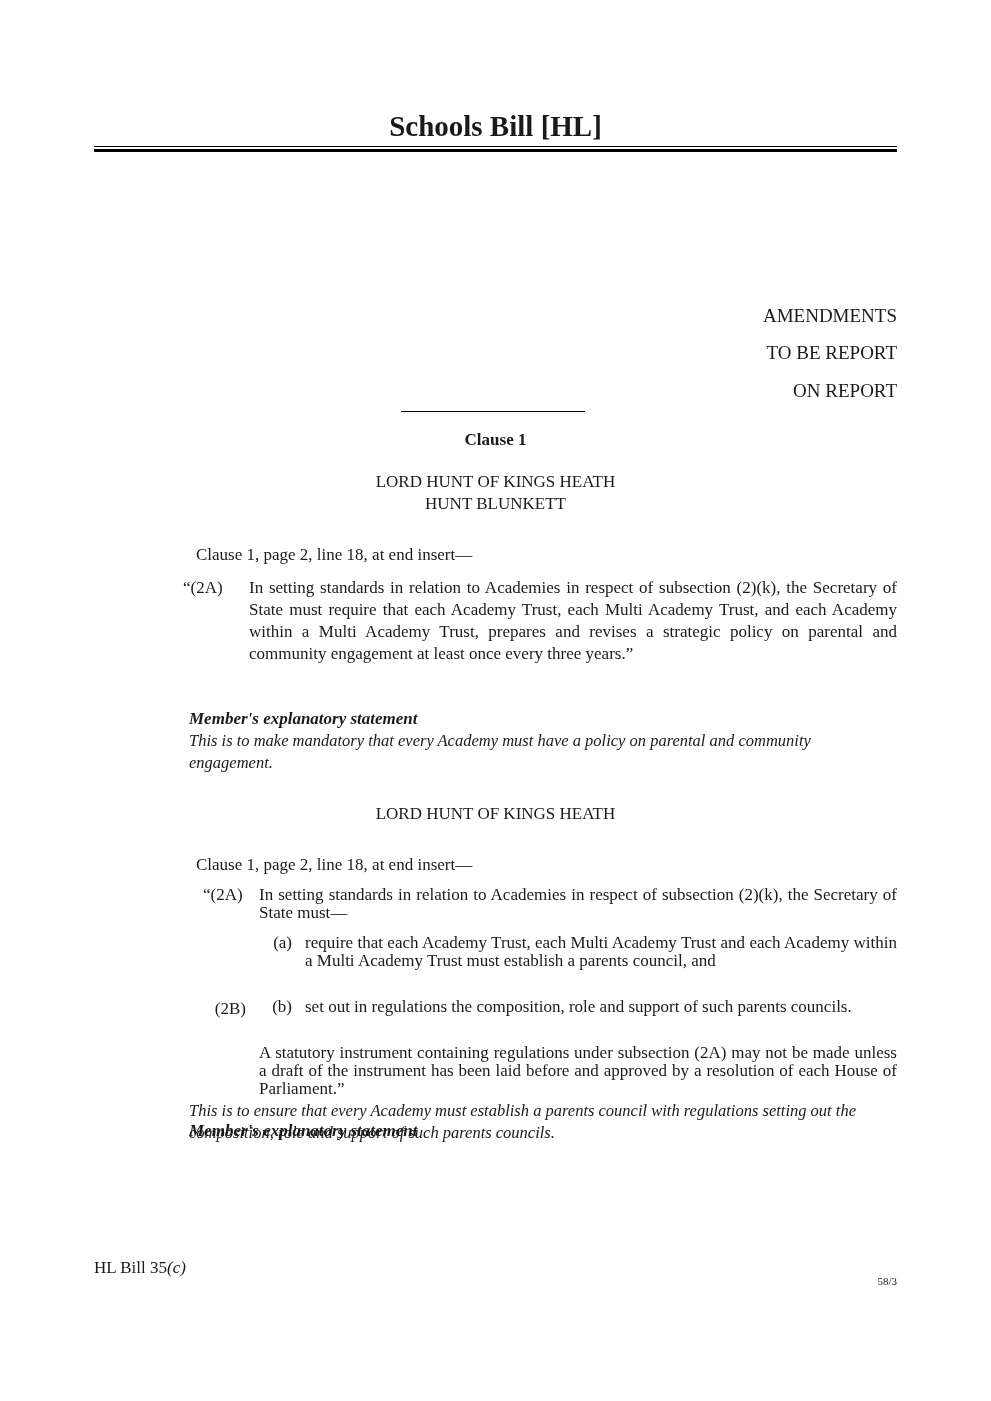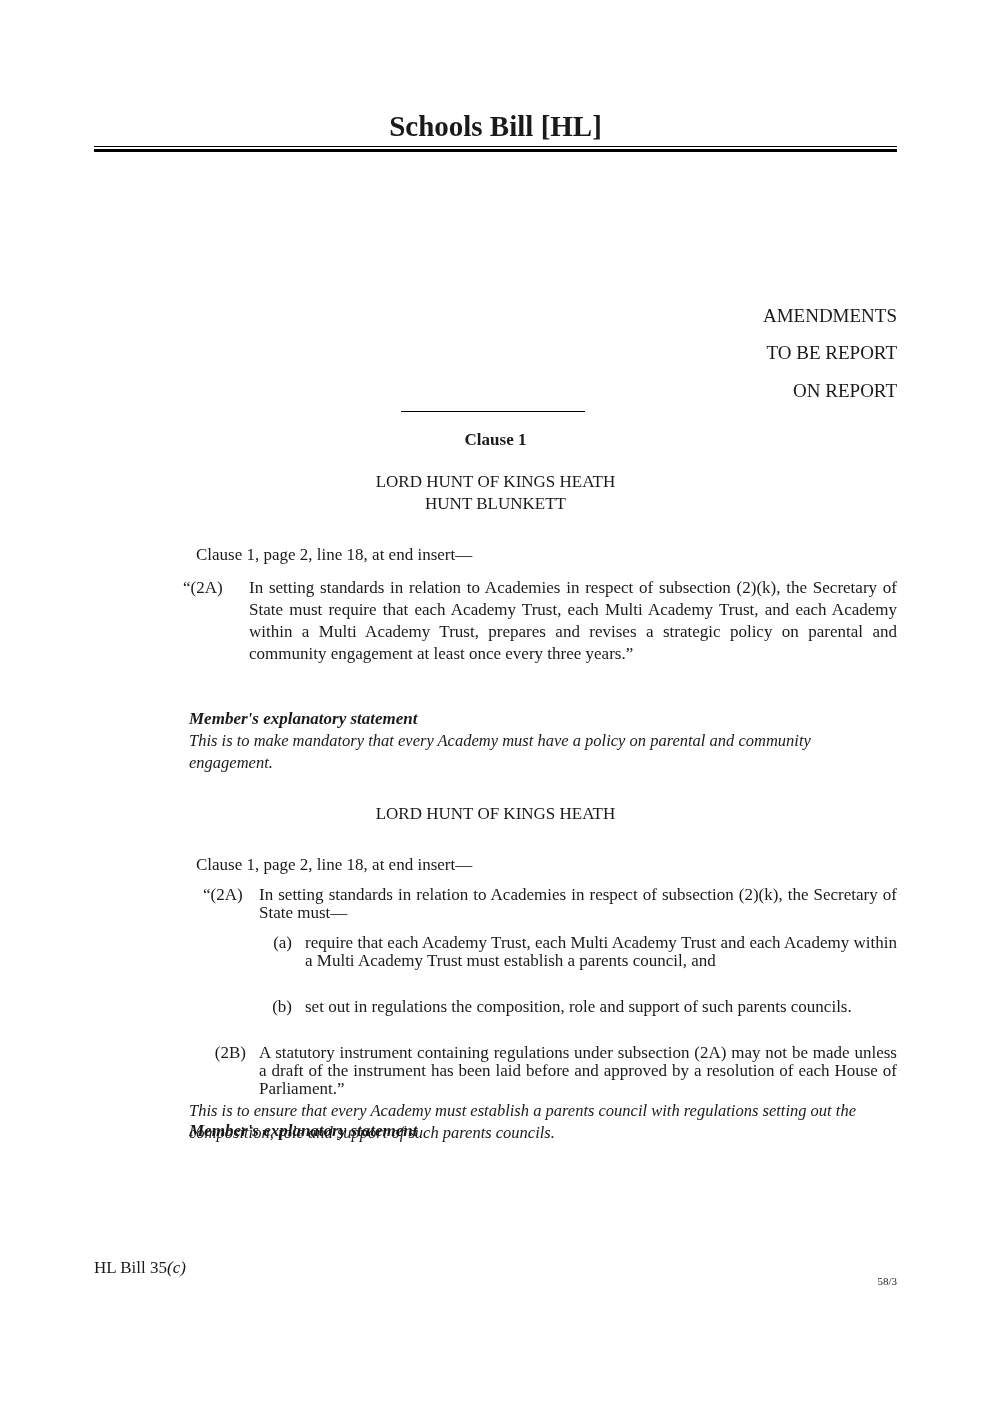--- a/index.html
+++ b/index.html
@@ -164,21 +164,21 @@
 
   <div class="para-label tight" style="left:196px; width:52px; top:886px; text-align:left; padding-left:7px;">“(2A)</div>
   <div class="para-text tight" style="left:259px; width:638px; top:886px;">In setting standards in relation to Academies in respect of subsection (2)(k), the Secretary of State must—</div>
 
   <div class="para-label tight" style="left:262px; width:30px; top:934px;">(a)</div>
   <div class="para-text tight" style="left:305px; width:592px; top:934px;">require that each Academy Trust, each Multi Academy Trust and each Academy within a Multi Academy Trust must establish a parents council, and</div>
 
   <div class="para-label tight" style="left:262px; width:30px; top:998px;">(b)</div>
   <div class="para-text tight" style="left:305px; width:592px; top:998px;">set out in regulations the composition, role and support of such parents councils.</div>
 
-  <div class="para-label tight" style="left:200px; width:46px; top:1044px;">(2B)</div>
+  <div class="para-label tight" style="left:200px; width:46px; top:1000px;">(2B)</div>
   <div class="para-text tight" style="left:259px; width:638px; top:1044px;">A statutory instrument containing regulations under subsection (2A) may not be made unless a draft of the instrument has been laid before and approved by a resolution of each House of Parliament.”</div>
 
   <div class="stmt-heading" style="top:1120px;">Member's explanatory statement</div>
   <div class="stmt-text" style="top:1100px;font-style:italic;">This is to ensure that every Academy must establish a parents council with regulations setting out the composition, role and support of such parents councils.</div>
 </div>
 
 <div class="footer-left">
   <span>HL Bill 35</span><span class="it">(c)</span>
 </div>
 <div class="footer-right">58/3</div>

